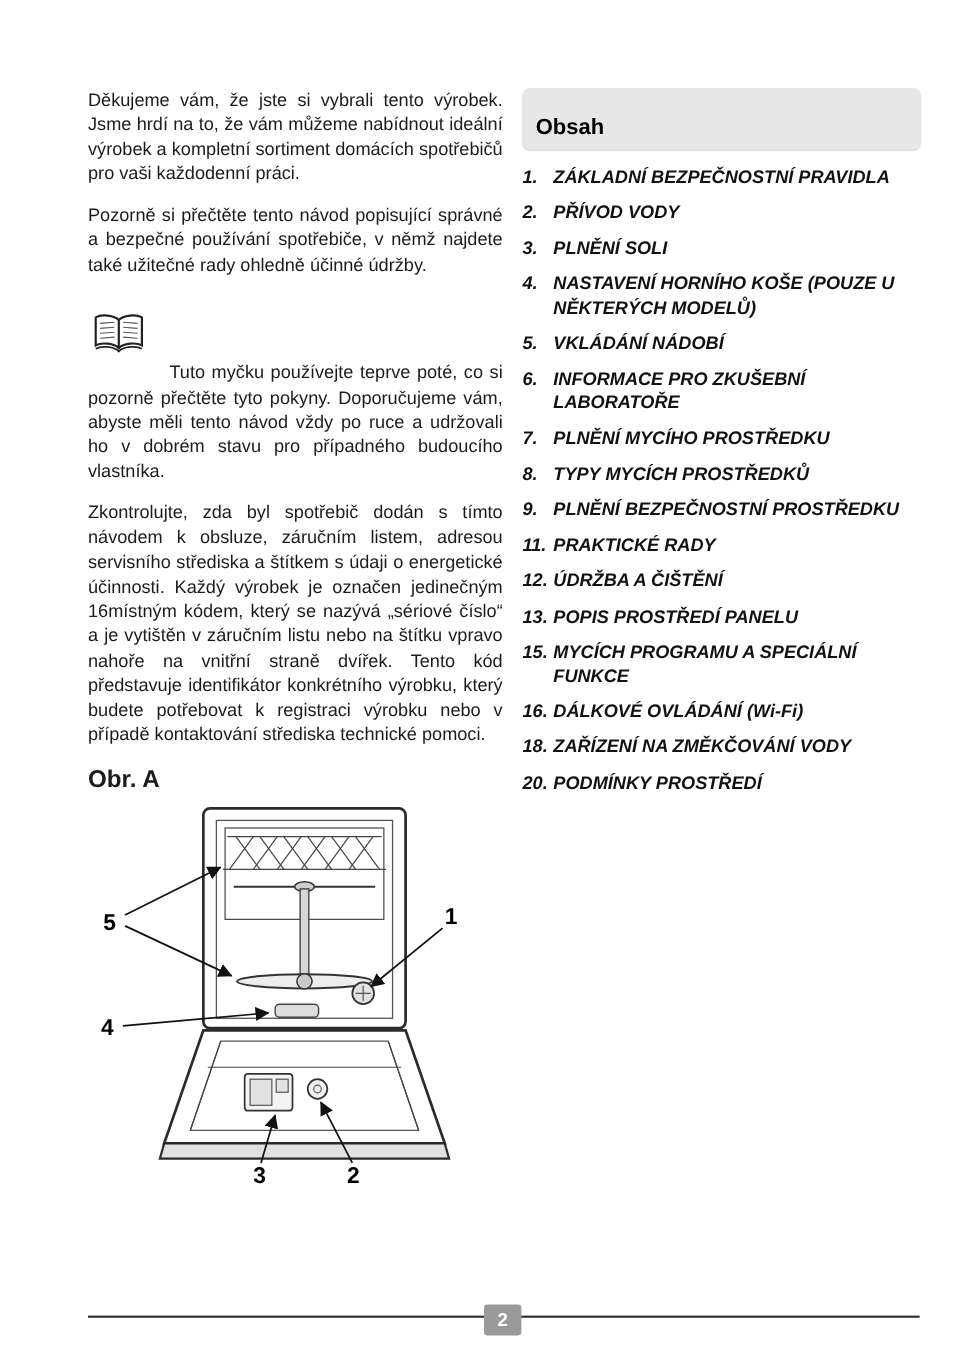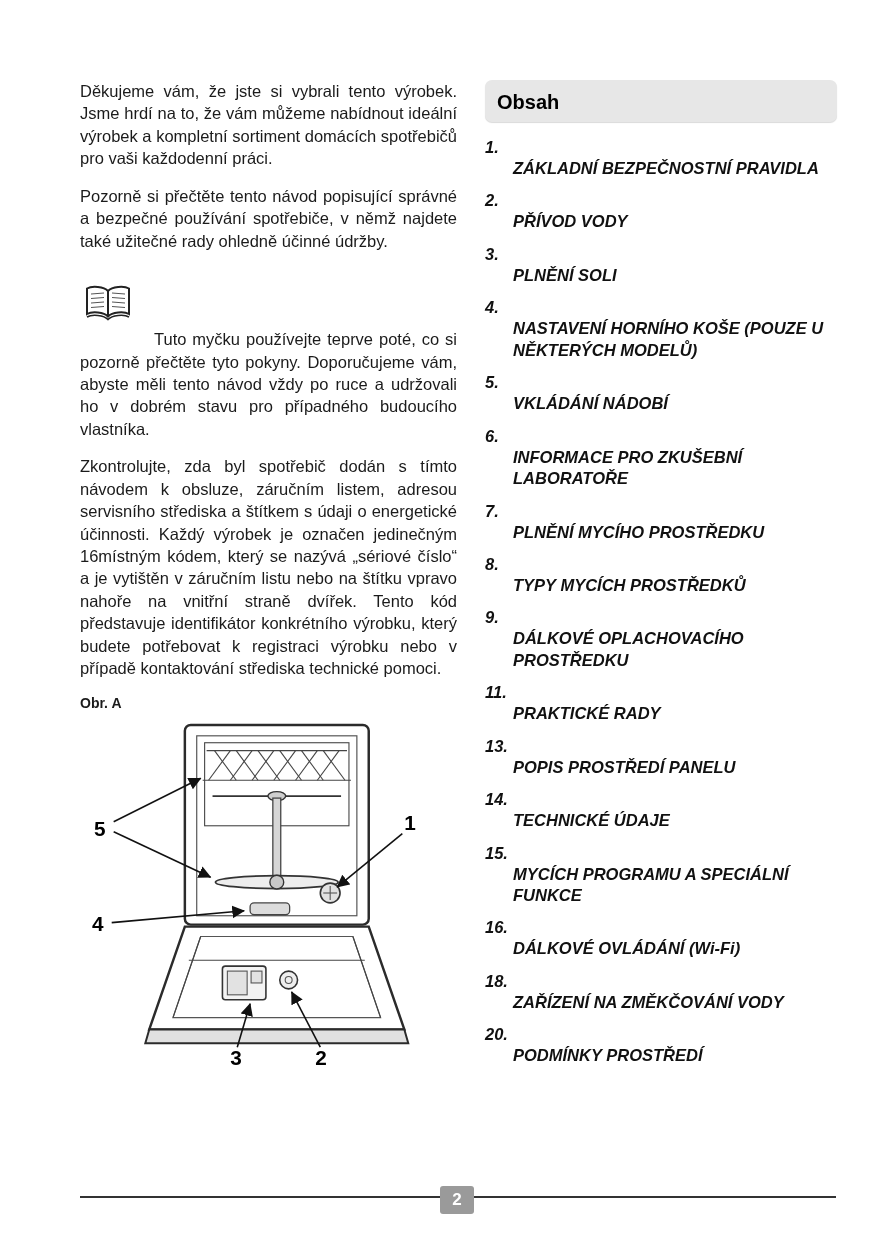--- a/index.html
+++ b/index.html
@@ -1,37 +1,37 @@
 <!DOCTYPE html>
 <html><head>
 <meta charset="utf-8">
 <style>
   html,body{margin:0;padding:0;}
   body{
     width:874px;height:1240px;position:relative;background:#ffffff;
     font-family:"Liberation Sans", sans-serif;color:#1b1b1b;overflow:hidden;
   }
-  .content{position:absolute;left:80px;top:80px;width:757px;display:flex;gap:28px;}
+  .content{position:absolute;left:80px;top:80px;width:757px;display:flex;gap:18px;}
   .col-left{width:377px;}
   .col-right{flex:1;}
 
   .para{font-size:16.5px;line-height:1.36;text-align:justify;margin:0 0 15px 0;}
   .para-icon{position:relative;margin-top:76px;text-indent:74px;}
   .book-icon{position:absolute;left:4px;top:-44px;text-indent:0;}
 
   .obsah-bar{
-    background:#e7e7e7;border-radius:7px;padding:11px 12px 8px;
+    background:#e7e7e7;border-radius:7px;padding:25px 12px 8px;
     font-size:20px;font-weight:bold;color:#000;margin-bottom:15px;
     box-shadow:0 1px 1px rgba(0,0,0,0.15);
   }
   .toc-item{display:flex;font-style:italic;font-weight:bold;font-size:16.5px;line-height:1.3;margin-bottom:11px;color:#111;}
   .toc-num{width:28px;flex:0 0 auto;}
-  .toc-label{flex:1;margin-top:21px;}
-
-  .figure-title{font-size:14px;font-weight:bold;margin:6px 0 8px 0;}
+  .toc-label{flex:1;}
+
+  .figure-title{font-size:22px;font-weight:bold;margin:6px 0 8px 0;}
   .diagram-wrap{margin-left:6px;}
 
   svg .ln{stroke:#2b2b2b;stroke-width:2.5;fill:none;}
   svg .thin{stroke:#555;stroke-width:1.2;fill:none;}
   svg .wire{stroke:#444;stroke-width:1.1;fill:none;}
   svg .lbl{font-family:"Liberation Sans",sans-serif;font-size:21px;font-weight:bold;fill:#000;}
   svg .arrow{stroke:#111;stroke-width:1.6;fill:none;}
 
   .footer-rule{position:absolute;left:80px;right:38px;top:1196px;border-top:2px solid #333;}
   .page-badge{
@@ -174,35 +174,35 @@
     <div class="toc-item">
         <span class="toc-num">7.</span>
         <span class="toc-label">PLNĚNÍ MYCÍHO PROSTŘEDKU</span>
       </div>
     <div class="toc-item">
         <span class="toc-num">8.</span>
         <span class="toc-label">TYPY MYCÍCH PROSTŘEDKŮ</span>
       </div>
     <div class="toc-item">
         <span class="toc-num">9.</span>
-        <span class="toc-label">DÁLKOVÉ OPLACHOVACÍHO PROSTŘEDKU</span>
+        <span class="toc-label">PLNĚNÍ BEZPEČNOSTNÍ PROSTŘEDKU</span>
       </div>
     <div class="toc-item">
         <span class="toc-num">11.</span>
         <span class="toc-label">PRAKTICKÉ RADY</span>
       </div>
     <div class="toc-item">
+        <span class="toc-num">12.</span>
+        <span class="toc-label">ÚDRŽBA A ČIŠTĚNÍ</span>
+      </div>
+    <div class="toc-item">
         <span class="toc-num">13.</span>
         <span class="toc-label">POPIS PROSTŘEDÍ PANELU</span>
       </div>
     <div class="toc-item">
-        <span class="toc-num">14.</span>
-        <span class="toc-label">TECHNICKÉ ÚDAJE</span>
-      </div>
-    <div class="toc-item">
         <span class="toc-num">15.</span>
         <span class="toc-label">MYCÍCH PROGRAMU A SPECIÁLNÍ FUNKCE</span>
       </div>
     <div class="toc-item">
         <span class="toc-num">16.</span>
         <span class="toc-label">DÁLKOVÉ OVLÁDÁNÍ (Wi-Fi)</span>
       </div>
     <div class="toc-item">
         <span class="toc-num">18.</span>
         <span class="toc-label">ZAŘÍZENÍ NA ZMĚKČOVÁNÍ VODY</span>

